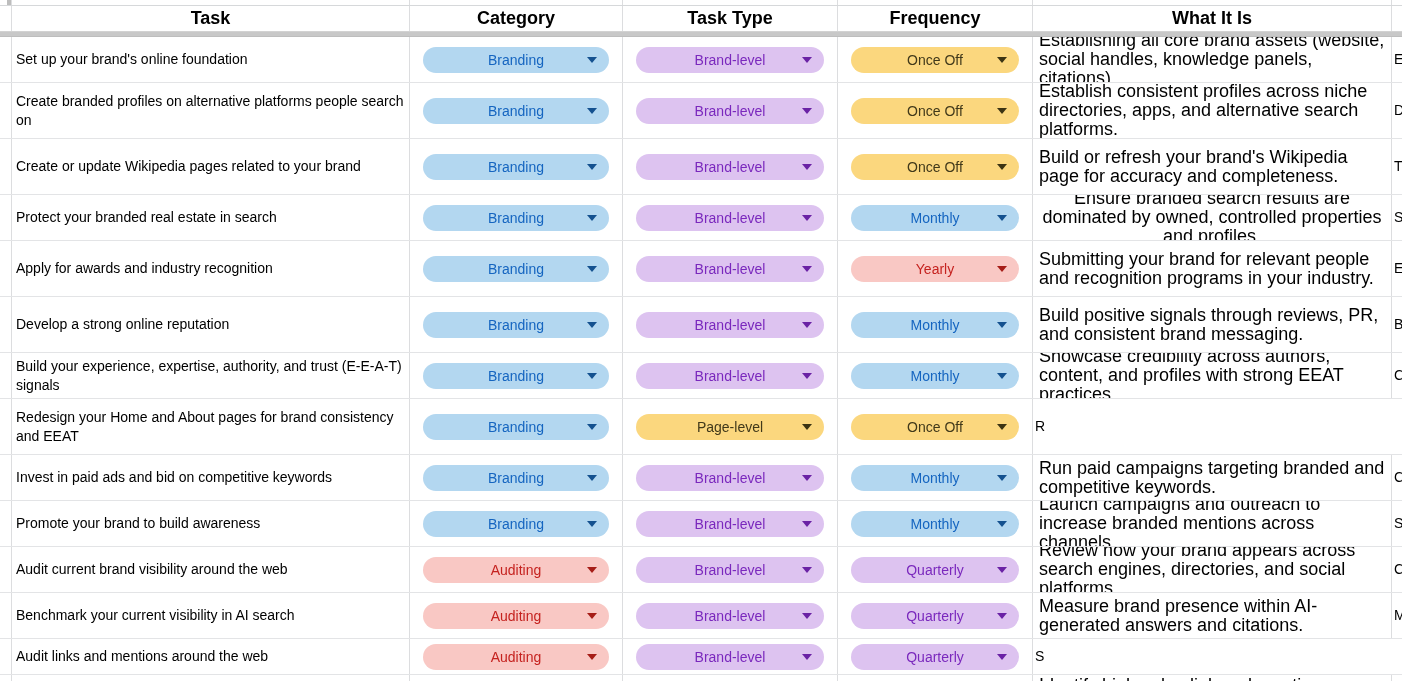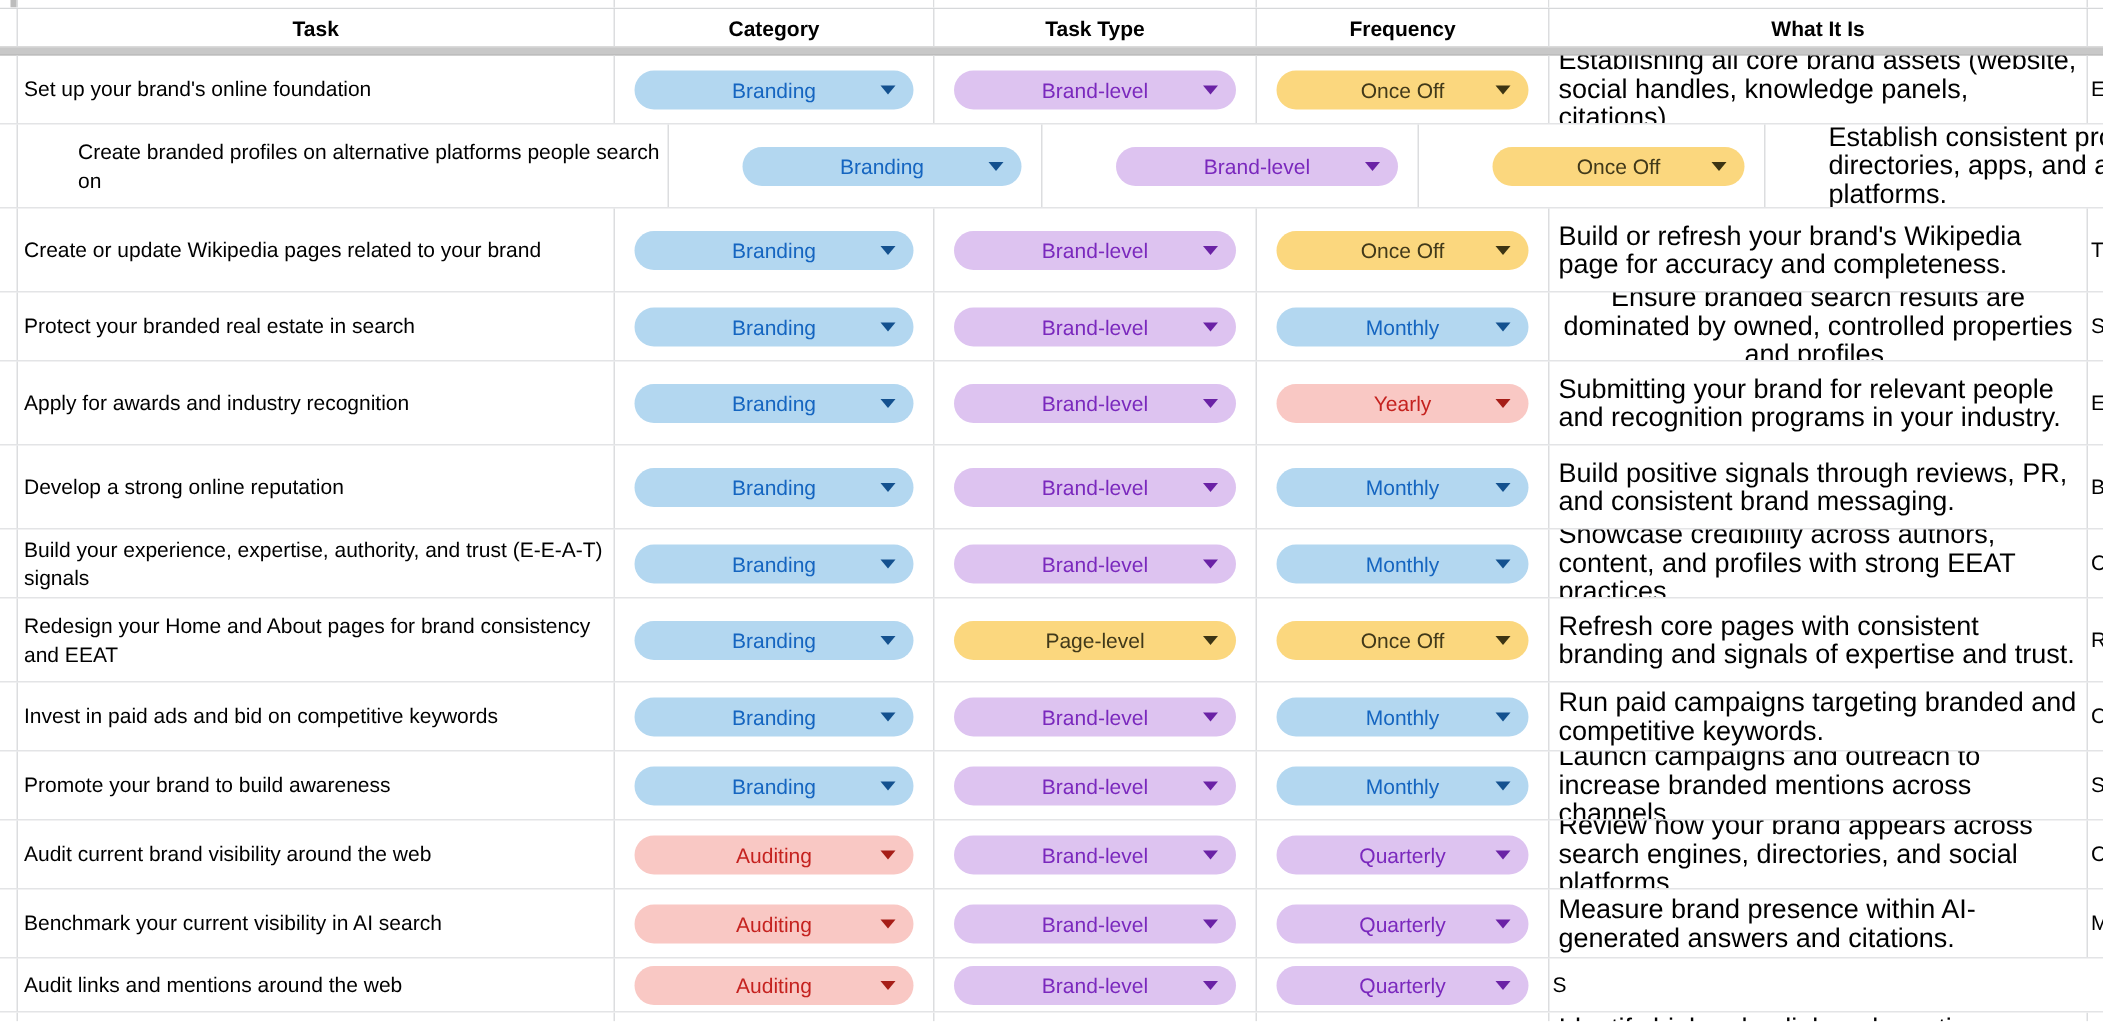--- a/index.html
+++ b/index.html
@@ -7,21 +7,21 @@
   .sheet{position:relative;width:1402px;height:681px;background:#fff;}
   .grid-row{display:grid;grid-template-columns:12px 398px 213px 215px 195px 359px 10px;box-sizing:border-box;}
   .cell{box-sizing:border-box;border-right:1px solid #dcdddf;overflow:hidden;position:relative;}
   .cell.last{border-right:none;}
   
   .sliver-top{height:6px;border-bottom:1px solid #d6d8da;}
   .sliver-top .cell{background:#fff;}
   .corner-mark{width:6px;height:5px;background:#bdbdbd;margin-left:7px;}
   
   .header-row{height:25px;}
-  .header-cell{display:flex;align-items:center;justify-content:center;font-weight:bold;font-size:14px;color:#000;}
+  .header-cell{display:flex;align-items:center;justify-content:center;font-weight:bold;font-size:18px;color:#000;}
   
   .freeze-band{height:6px;background:#c8c8c8;border-top:1px solid #d2d2d2;border-bottom:1px solid #bdbdbd;box-sizing:border-box;}
   
   .data-row{border-bottom:1px solid #e3e4e6;}
   .task-cell{display:flex;align-items:center;padding:0 5px 0 4px;font-size:14px;line-height:19px;}
   .chip-cell{display:flex;align-items:center;justify-content:center;}
   .desc-cell{display:flex;align-items:center;padding:2px 6px;font-size:18px;line-height:19px;}
   .edge-cell{display:flex;align-items:center;padding-left:2px;font-size:14px;line-height:19px;white-space:nowrap;}
   .chip{height:26px;width:calc(100% - 26px);border-radius:13px;display:flex;align-items:center;justify-content:center;position:relative;font-size:14px;cursor:pointer;}
   .chip .arrow{position:absolute;right:12px;top:10px;width:0;height:0;border-left:5px solid transparent;border-right:5px solid transparent;border-top:6px solid #000;}
@@ -82,21 +82,21 @@
       </div>
     </div>
     <div class="cell desc-cell">
           <span>Establishing all core brand assets (website, social handles, knowledge panels, citations).</span>
         </div>
     <div class="cell last edge-cell">
           <span>E</span>
         </div>
   </div>
 
-  <div class="grid-row data-row" style="height: 56px; gap: 36px;">
+  <div class="grid-row data-row" style="height: 56px;">
     <div class="cell"></div>
     <div class="cell task-cell">
           <span>Create branded profiles on alternative platforms people search on</span>
         </div>
     <div class="cell chip-cell">
       <div class="chip" style="background: rgb(179, 215, 240); color: rgb(21, 101, 192);">
         <span>Branding</span>
         <span class="arrow" style="border-top-color: rgb(20, 81, 143);"></span>
       </div>
     </div>
@@ -291,23 +291,20 @@
         <span>Page-level</span>
         <span class="arrow" style="border-top-color: rgb(60, 52, 19);"></span>
       </div>
     </div>
     <div class="cell chip-cell">
       <div class="chip" style="background: rgb(251, 215, 126); color: rgb(65, 57, 26);">
         <span>Once Off</span>
         <span class="arrow" style="border-top-color: rgb(60, 52, 19);"></span>
       </div>
     </div>
-    <div class="cell desc-cell">
-          <span>Refresh core pages with consistent branding and signals of expertise and trust.</span>
-        </div>
     <div class="cell last edge-cell">
           <span>R</span>
         </div>
   </div>
 
   <div class="grid-row data-row" style="height: 46px;">
     <div class="cell"></div>
     <div class="cell task-cell">
           <span>Invest in paid ads and bid on competitive keywords</span>
         </div>

